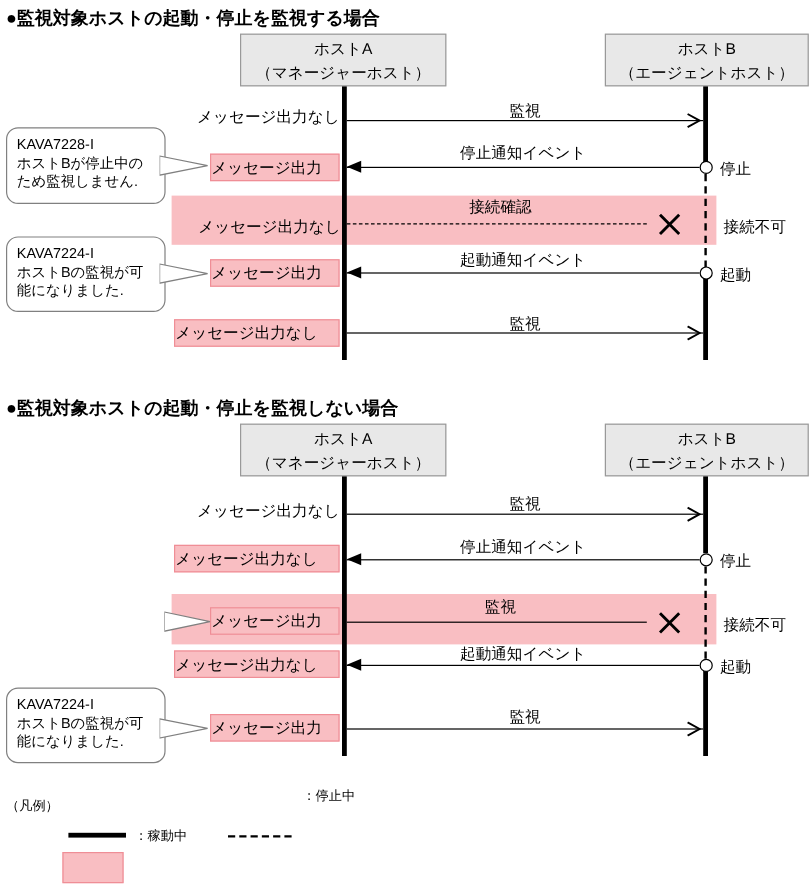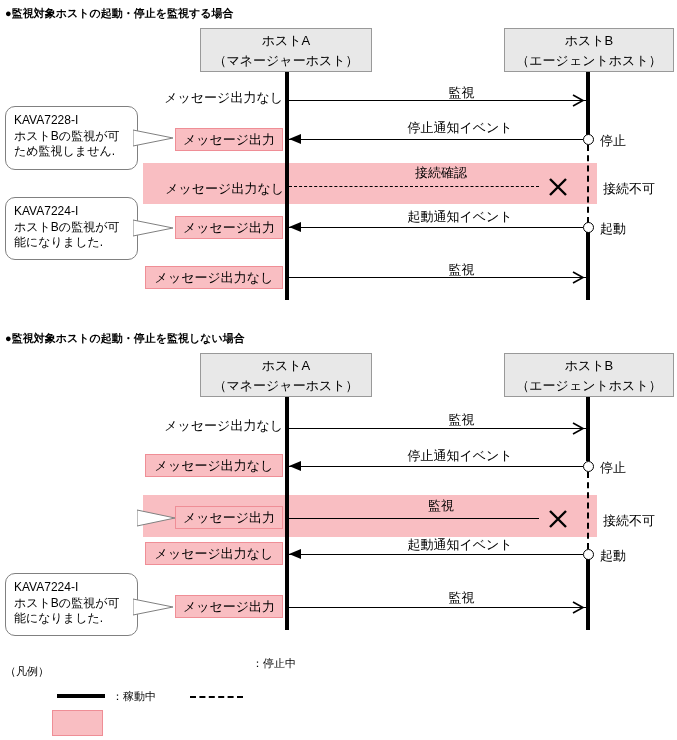--- a/index.html
+++ b/index.html
@@ -2,34 +2,34 @@
 <html style="--pink_fill: #F9BEC2; --pink_border: #EF8E96; --host_fill: #E8E8E8; --host_border: #999999;"><head>
 <meta charset="utf-8">
 <style>
   * { margin:0; padding:0; box-sizing:border-box; }
   body { background:#fff; }
   .canvas {
     position:relative; width:677px; height:740px; background:#fff;
     font-family:"Liberation Sans","DejaVu Sans",sans-serif; color:#000; overflow:hidden;
   }
   .abs { position:absolute; }
-  .sec-title { font-size:11px; font-weight:bold; white-space:nowrap; }
+  .sec-title { font-size:15px; font-weight:bold; white-space:nowrap; }
   .host-box {
     width:172px; height:44px; background:var(--host_fill); border:1px solid var(--host_border);
     text-align:center; font-size:13px; line-height:20px; padding-top:2px; z-index:2;
   }
   .life  { width:4px; background:#000; z-index:2; }
   .life-dash { width:0; border-left:2px dashed #000; z-index:2; }
   .node-circle { width:11px; height:11px; border:1.5px solid #000; border-radius:50%; background:#fff; z-index:3; }
   .hline { height:0; border-top:1.5px solid #000; z-index:2; }
   .hline.dashed { border-top:1.5px dashed #000; }
-  .arrow-label { text-align:center; font-size:13px; z-index:2; white-space:nowrap;margin-left:24px; }
+  .arrow-label { text-align:center; font-size:13px; z-index:2; white-space:nowrap; }
   .msg-box {
     height:23px; background:var(--pink_fill); border:1px solid var(--pink_border);
-    font-size:13px; line-height:21px; text-align:center; z-index:2; white-space:nowrap;
+    font-size:13px; line-height:21px; text-align:left; z-index:2; white-space:nowrap;
   }
   .msg-plain { font-size:13px; text-align:right; white-space:nowrap; z-index:2; }
   .band { background:var(--pink_fill); z-index:1; }
   .head-left { width:0; height:0; border-top:5px solid transparent; border-bottom:5px solid transparent; border-right:12px solid #000; z-index:2; }
   .callout {
     background:#fff; border:1px solid #808080; border-radius:10px; font-size:12px;
     line-height:15.5px; padding:6px 8px 4px 8px; white-space:pre-line; z-index:4;
   }
   .tail { z-index:5; }
   .side-label { font-size:13px; white-space:nowrap; z-index:2; }
@@ -94,21 +94,21 @@
   <div class="abs msg-box" style="left:175px;top:216px;width:108px;">メッセージ出力</div>
 
   <div class="abs arrow-label" style="left:289px;top:261px;width:297px;">監視</div>
   <div class="abs hline" style="left:289px;top:277px;width:297px;"></div>
   <svg class="abs" style="left:571px;top:271px;" width="14" height="13">
       <path d="M2 1 L12 6.5 L2 12" fill="none" stroke="#000" stroke-width="1.6"></path>
     </svg>
   <div class="abs msg-box" style="left:145px;top:266px;width:138px;">メッセージ出力なし</div>
 
   <div class="abs callout" style="left:5px;top:106px;width:133px;height:64px;">KAVA7228-I
-ホストBの監視が可
+ホストBが停止中の
 ため監視しません.</div>
   <svg class="abs tail" style="left:133px;top:127px;" width="42" height="22">
       <polygon points="0,3 40,11 0,19" fill="#fff" stroke="#808080" stroke-width="1"></polygon>
     </svg>
   <div class="abs callout" style="left:5px;top:197px;width:133px;height:63px;">KAVA7224-I
 ホストBの監視が可
 能になりました.</div>
   <svg class="abs tail" style="left:133px;top:217px;" width="42" height="22">
       <polygon points="0,3 40,11 0,19" fill="#fff" stroke="#808080" stroke-width="1"></polygon>
     </svg>

